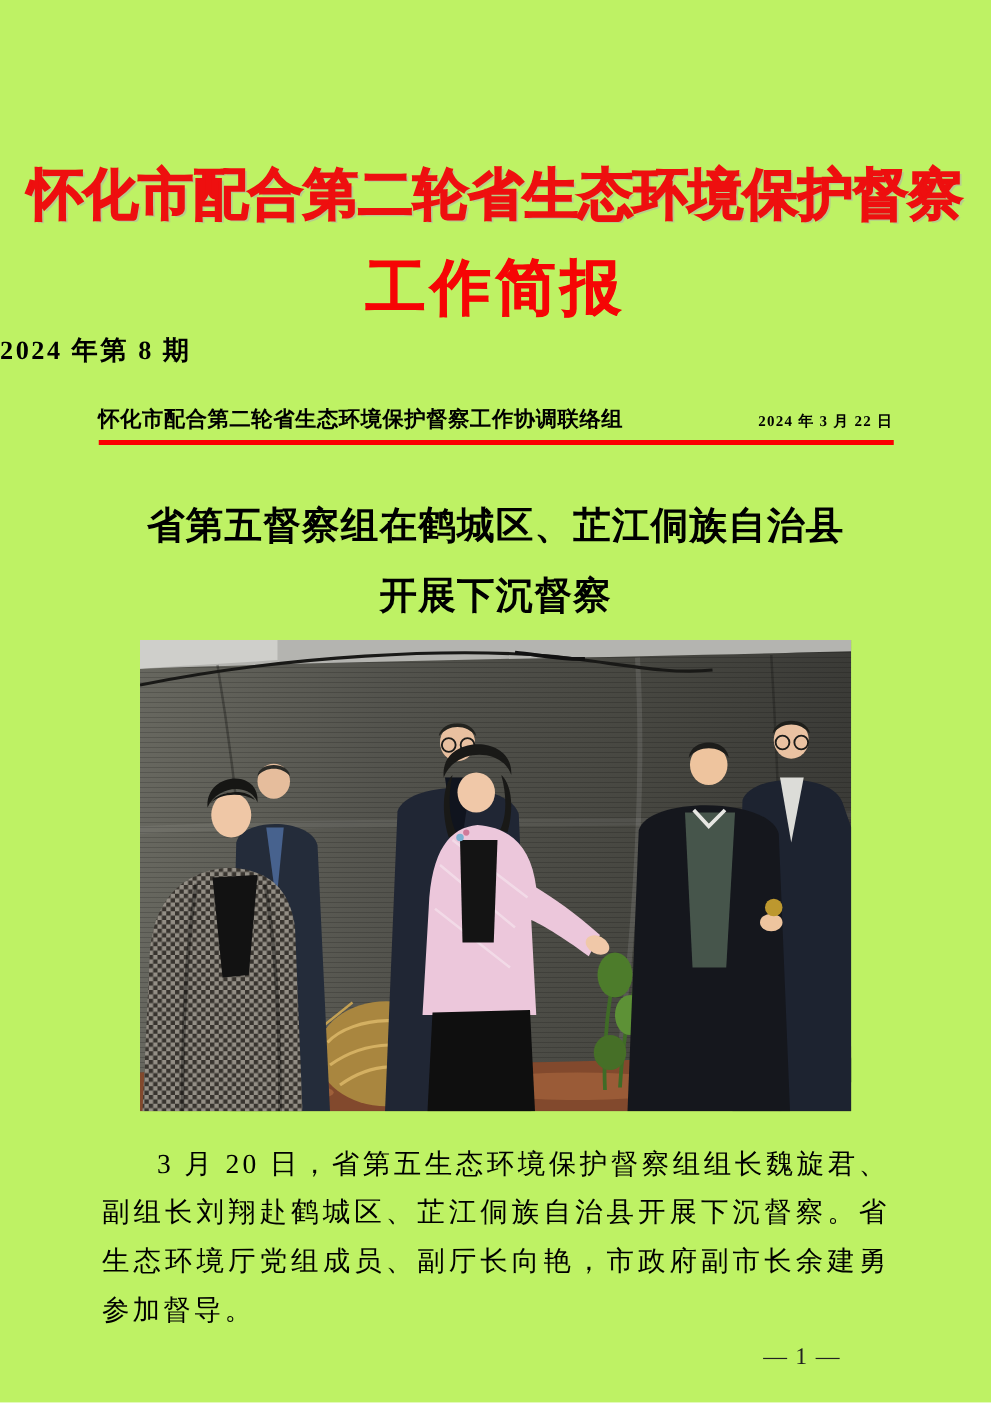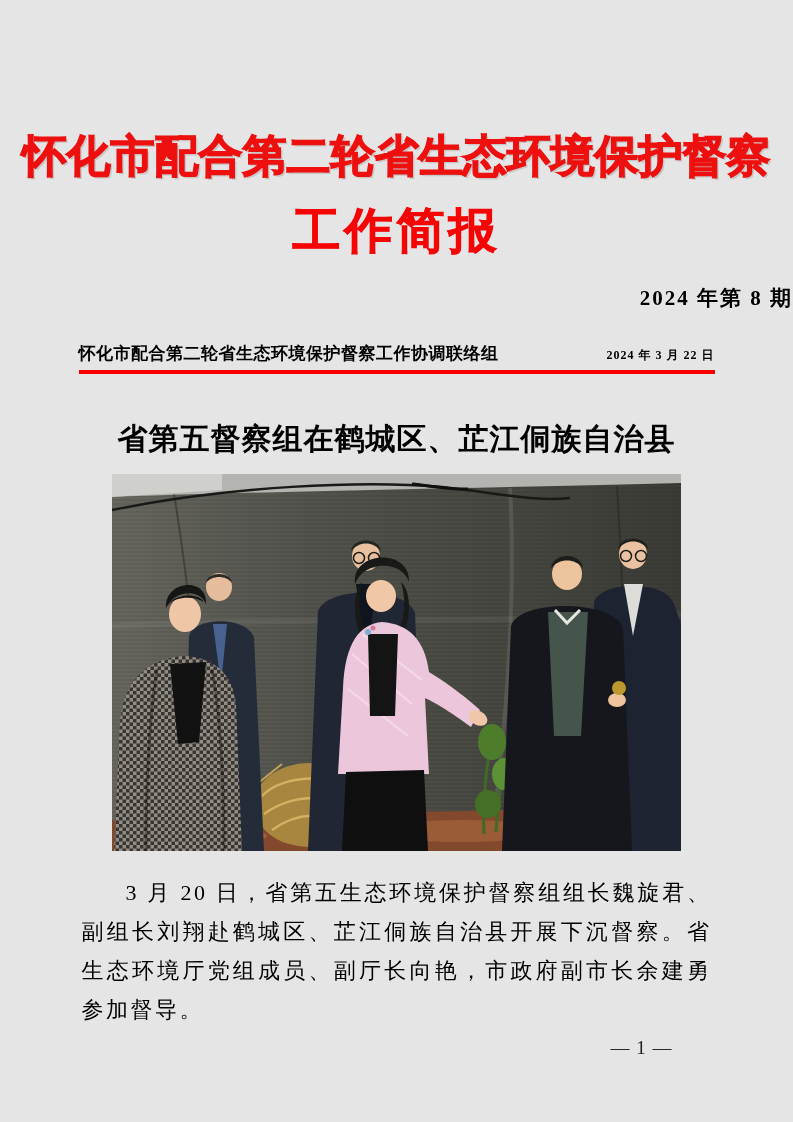--- a/index.html
+++ b/index.html
@@ -1,21 +1,21 @@
 <!DOCTYPE html>
 <html><head>
 <meta charset="utf-8">
 <style>
   * { margin:0; padding:0; box-sizing:border-box; }
   html,body { background:#ffffff; }
   .page {
     position:relative;
     width:793px; height:1122px;
     margin:0 auto;
-    background:#e5e5e5;
+    background:#bef264;
     overflow:hidden;
     font-family:"Liberation Serif","DejaVu Serif",serif;
     color:#111;
   }
   
   .bulletin-title {
     padding-top:130px;
     text-align:center;
     font-family:"DejaVu Sans","Liberation Sans",sans-serif;
     font-size:44px;
@@ -31,22 +31,21 @@
     margin-top:14px;
     text-align:center;
     font-size:48px;
     line-height:70px;
     font-weight:700;
     color:#f60505;
     letter-spacing:4px;
     -webkit-text-stroke:0.8px #f60505;
   }
   .issue-line {
-    margin-top:18px;
-    text-align:right;
+    text-align:left;
     font-size:21px;
     font-weight:700;
     letter-spacing:2px;
     color:#000;
   }
   .info-row {
     width:636px;
     margin:30px auto 0;
     display:flex;
     justify-content:space-between;
@@ -112,20 +111,21 @@
 
   <div class="info-row">
     <span class="info-org">怀化市配合第二轮省生态环境保护督察工作协调联络组</span>
     <span class="info-date">2024 年 3 月 22 日</span>
   </div>
 
   <div class="red-rule"></div>
 
   <h3 class="article-title">
     <span>省第五督察组在鹤城区、芷江侗族自治县</span>
+    <span>开展下沉督察</span>
   </h3>
 
   <div class="photo-wrap">
 
     <svg viewBox="0 0 569 377" preserveAspectRatio="none">
       <defs>
         <linearGradient id="netG" x1="0" y1="0" x2="1" y2="0">
           <stop offset="0" stop-color="#67675f"></stop>
           <stop offset="0.35" stop-color="#53534d"></stop>
           <stop offset="0.7" stop-color="#474741"></stop>

